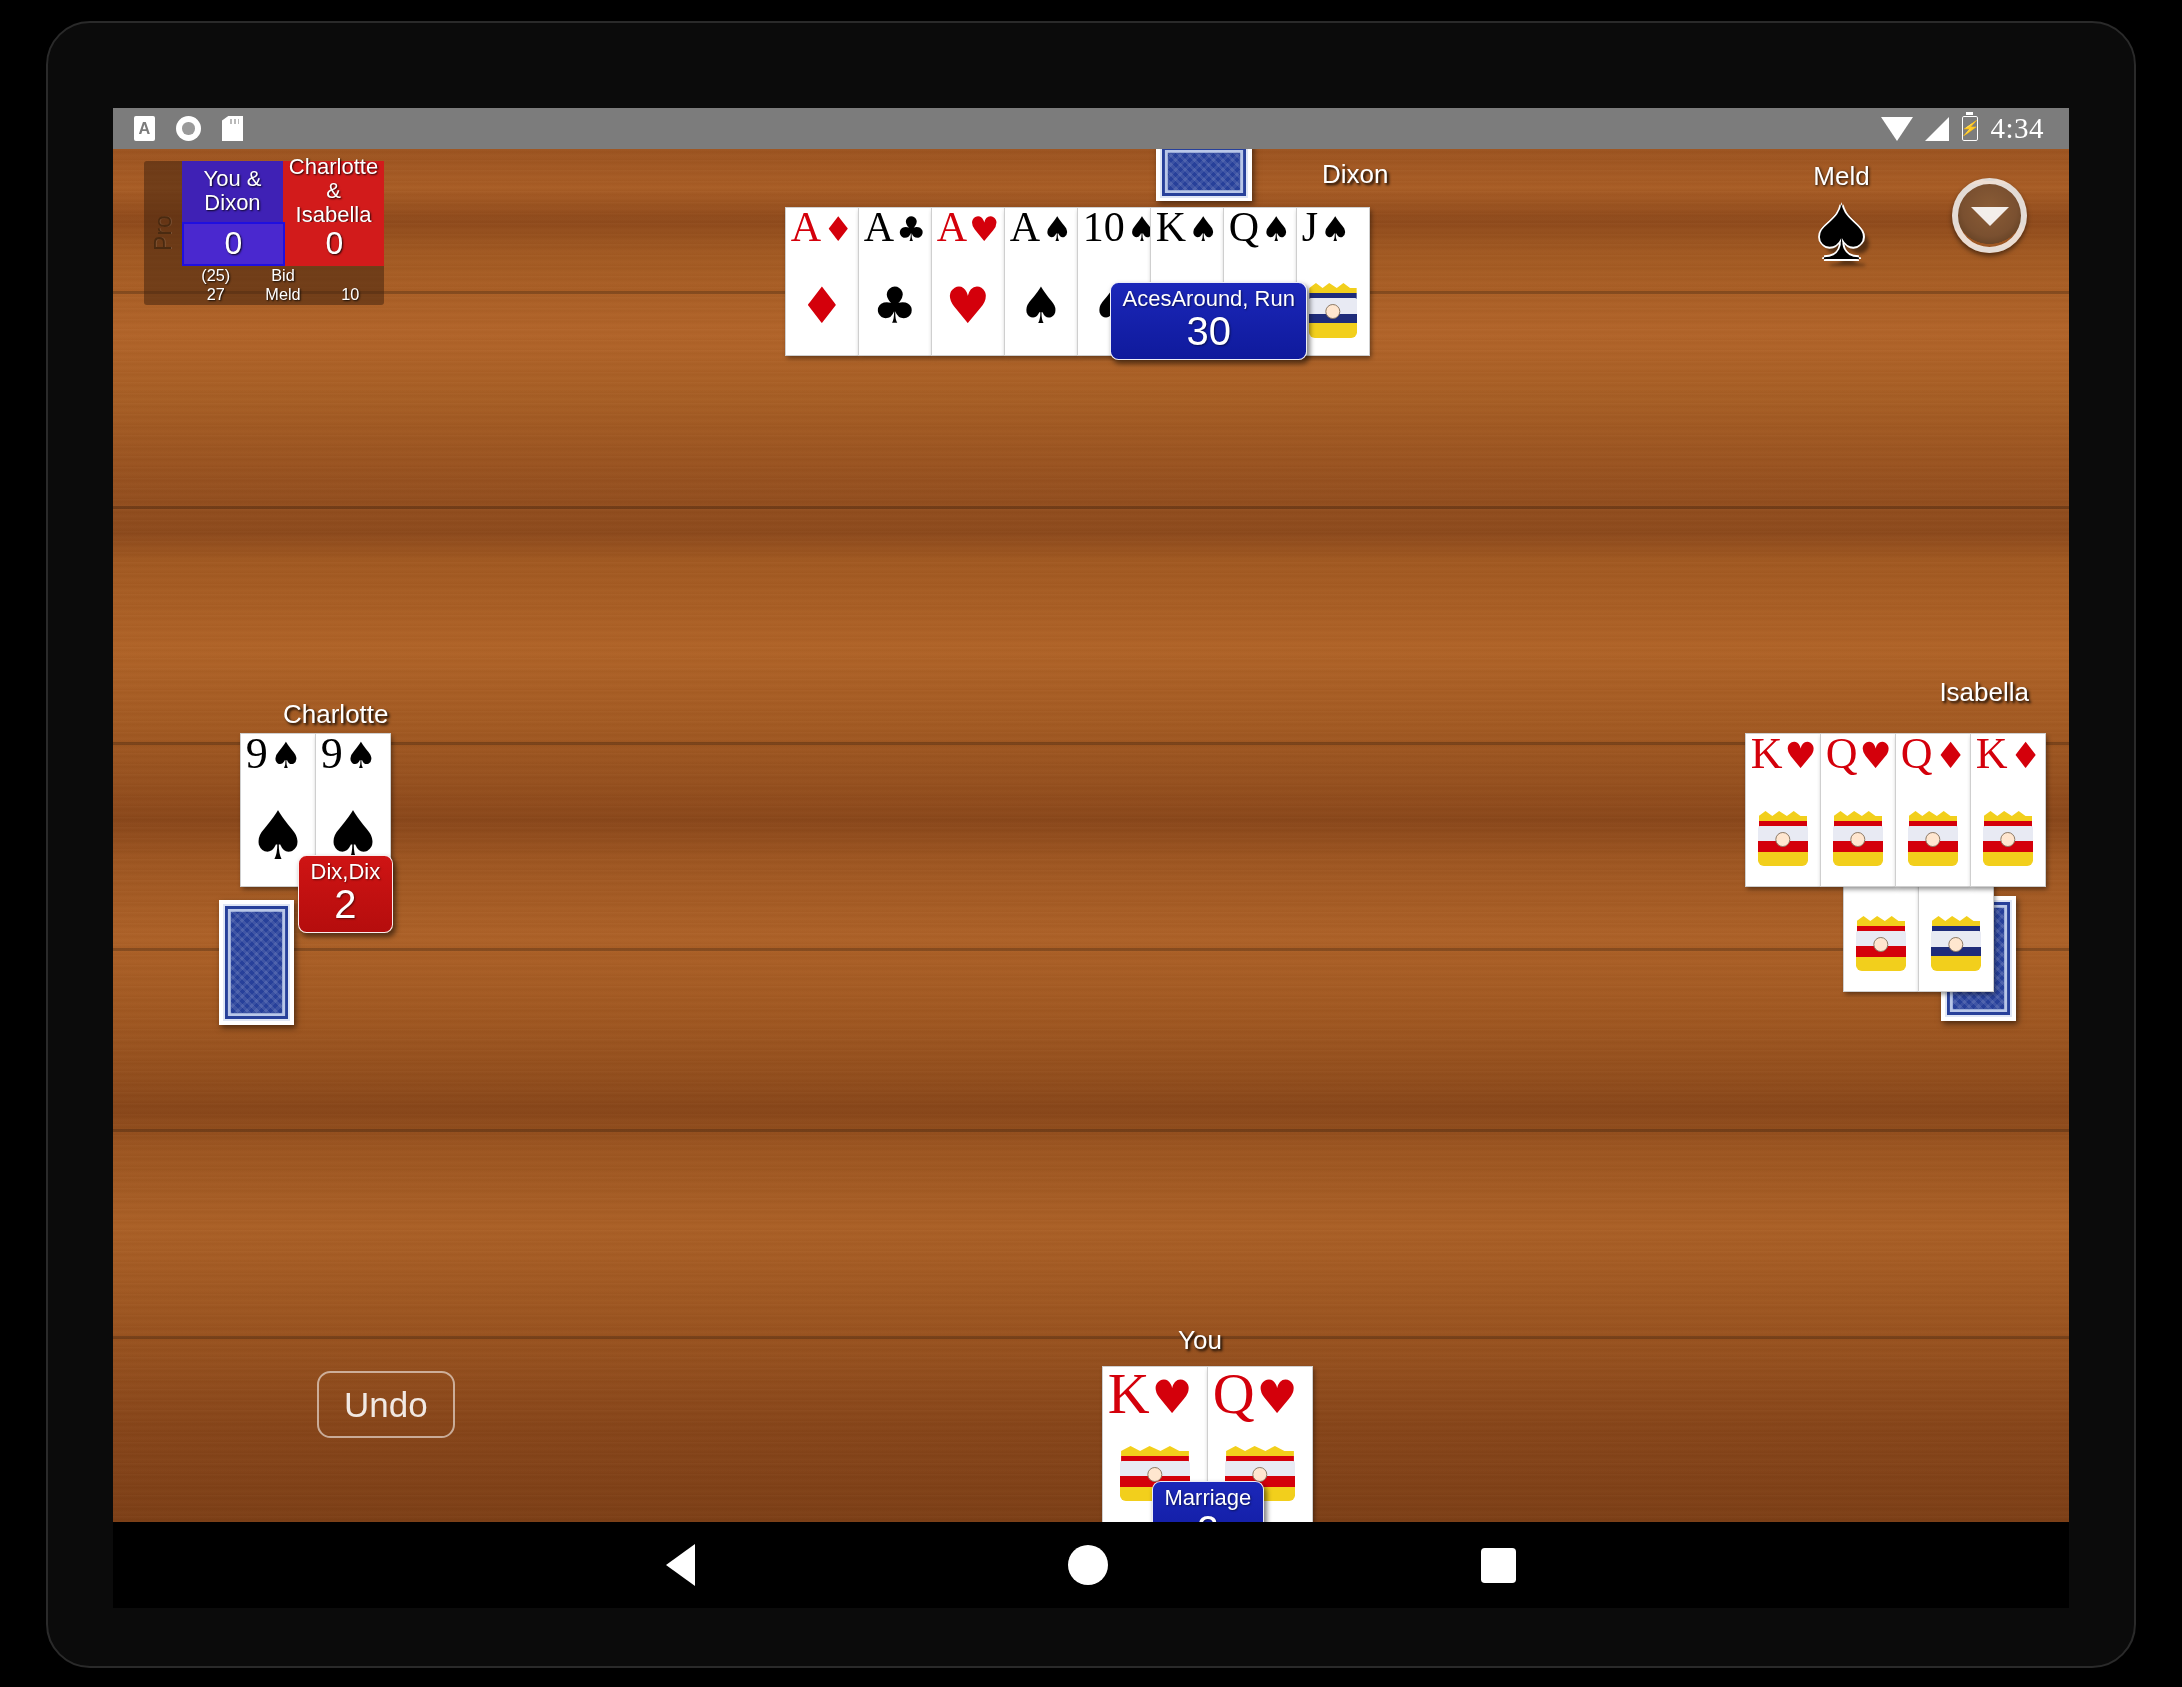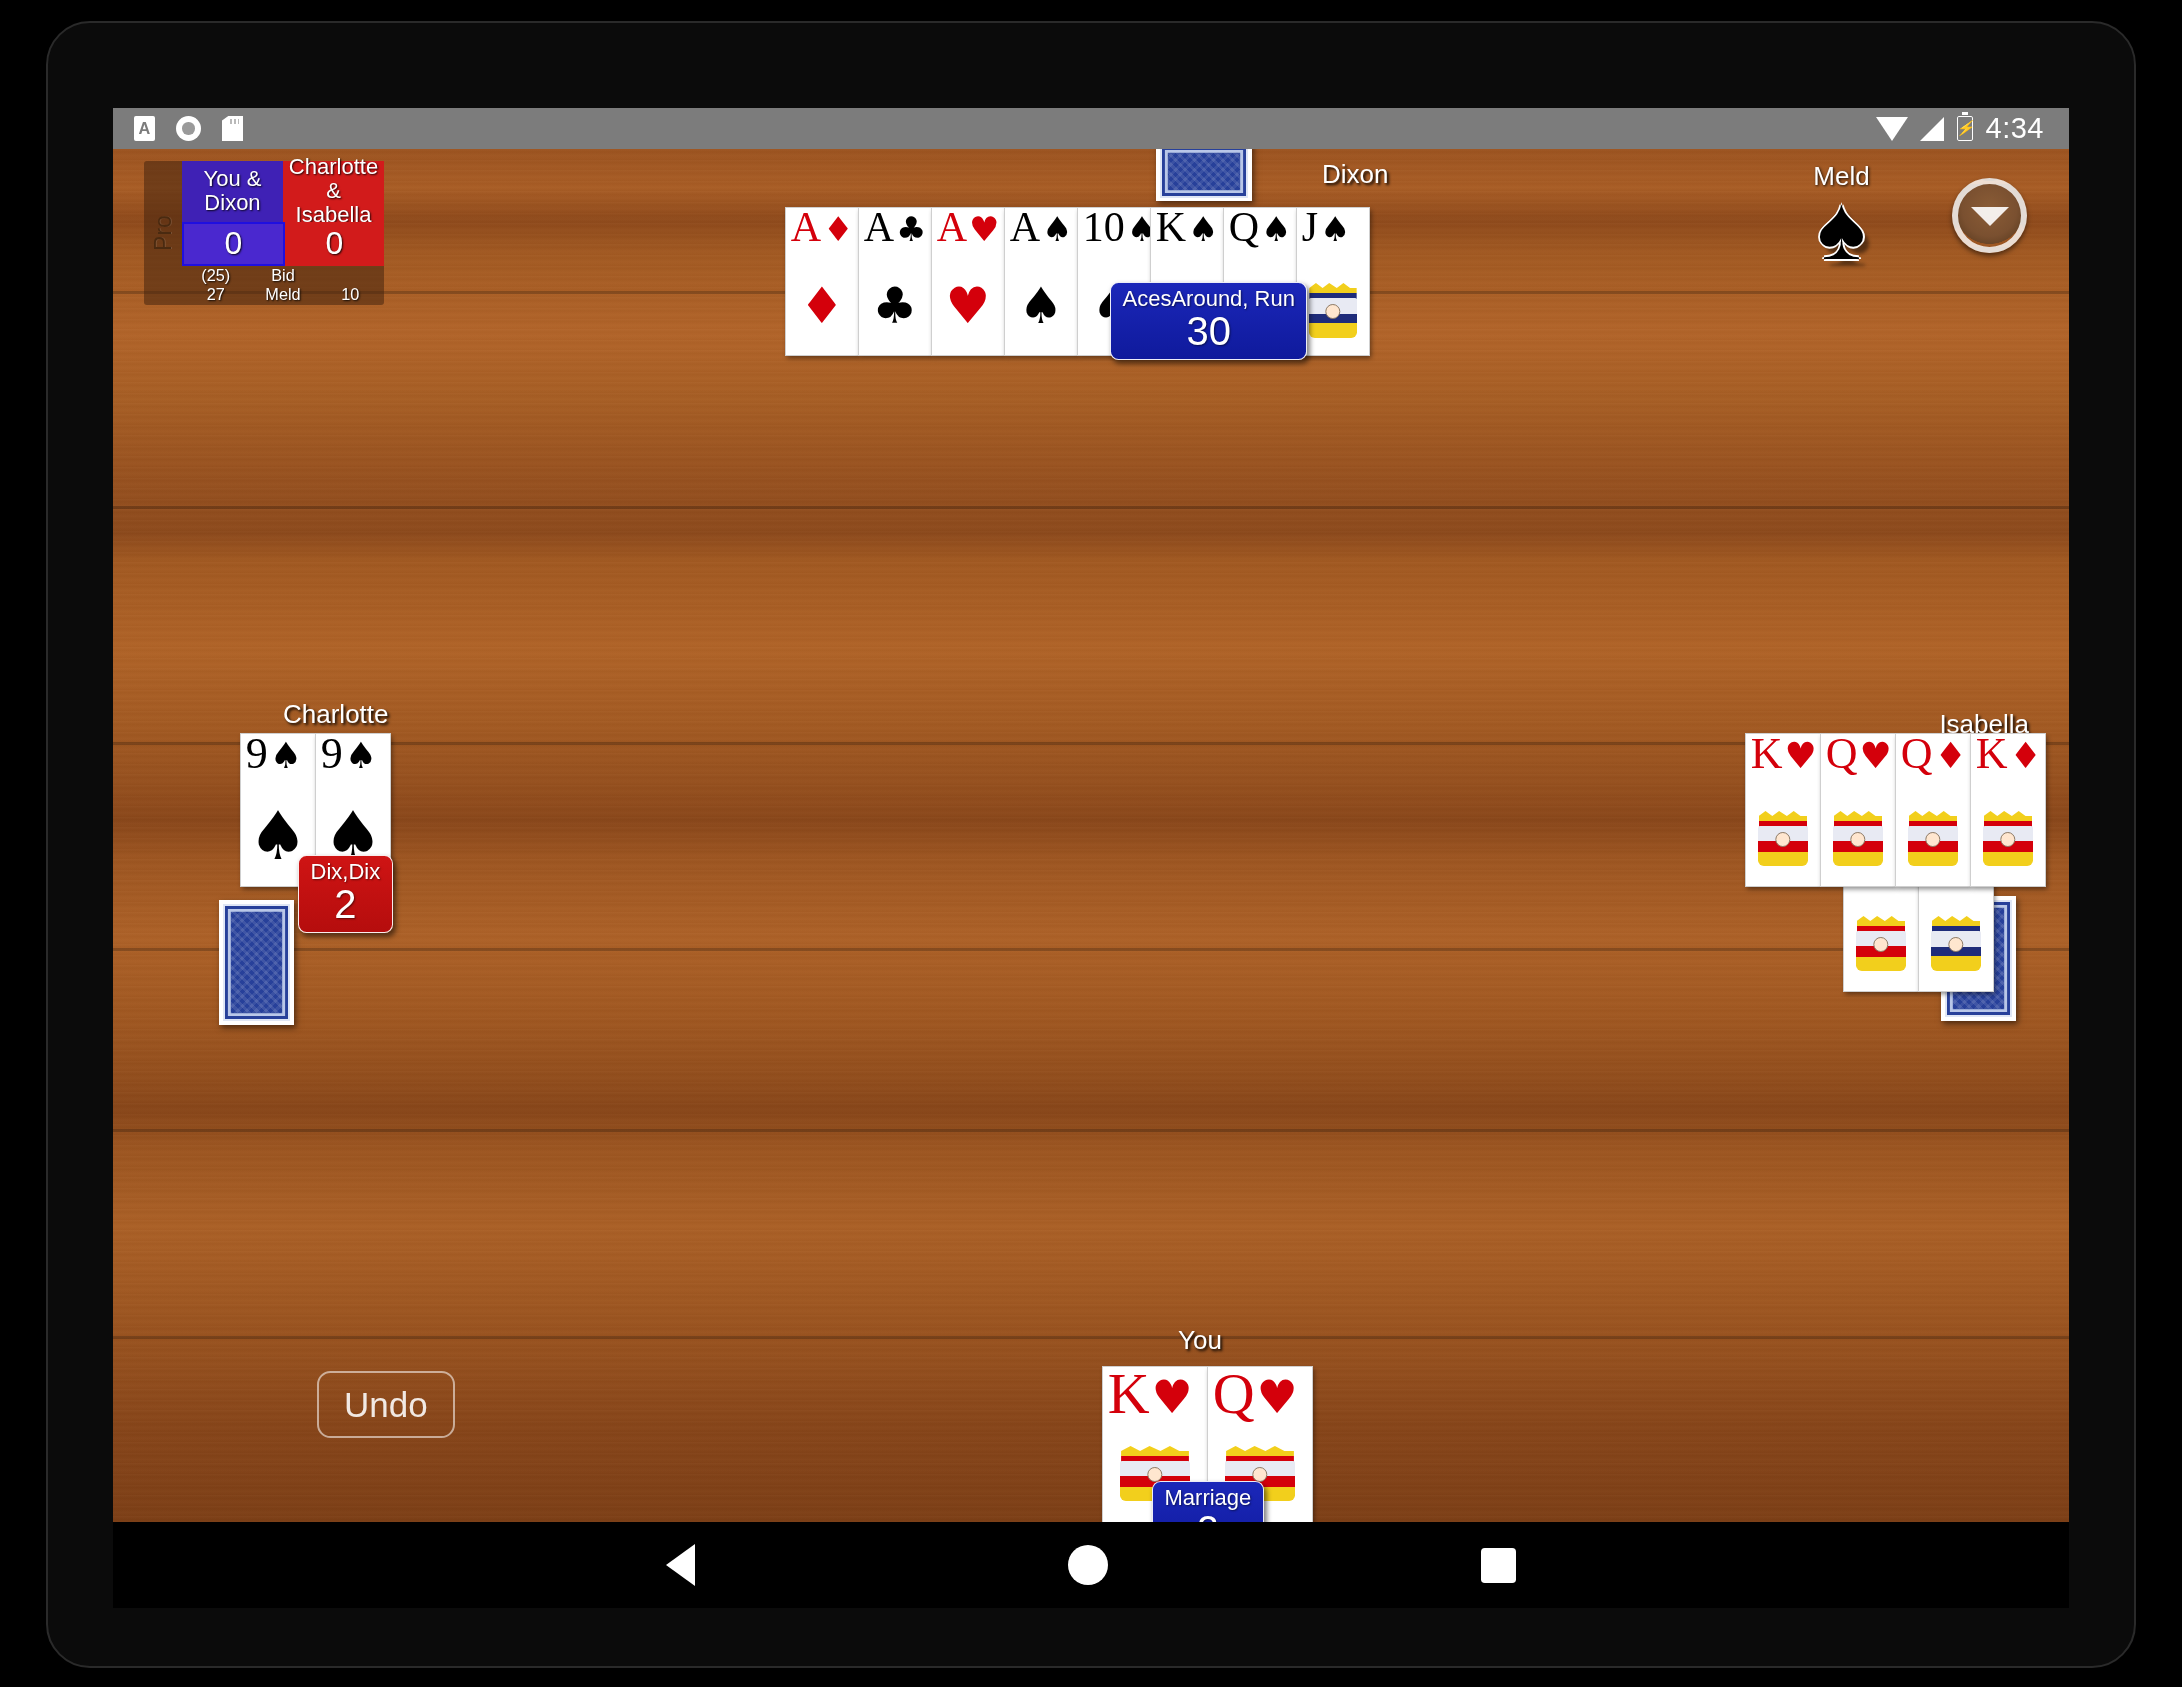--- a/index.html
+++ b/index.html
@@ -31,21 +31,21 @@
   }
 
   
   #statusbar {
     position: absolute; left: 0; top: 0; width: 1956px; height: 41px;
     background: #7c7c7c;
     display: flex; align-items: center;
   }
   .sb-left { display: flex; align-items: center; gap: 21px; padding-left: 21px; }
   .sb-right { margin-left: auto; display: flex; align-items: center; gap: 12.5px; padding-right: 25px; }
-  .sb-clock { color: #fff; font-size: 29px; letter-spacing: 0.5px; }
+  .sb-clock { color: #fff; font-size: 29px; letter-spacing: 0.5px; font-family: Liberation Serif, serif; }
 
   .ico-a {
     width: 21px; height: 25px; background: #fff; border-radius: 1.9px;
     color: #7c7c7c; font-size: 16.3px; font-weight: bold;
     display: flex; align-items: center; justify-content: center;
     line-height: 1;
   }
   .ico-rec {
     width: 25px; height: 25px; border-radius: 50%; background: #fff;
     display: flex; align-items: center; justify-content: center;
@@ -459,21 +459,21 @@
               <span class="pip blk" style="font-size:36px">♠</span>
             </div>
             <div class="bigpip blk" style="font-size: 67px; top: 69px;">♠</div>
           </div>
         </div>
       <div class="badge red" style="left:185px; top:706px;">
         <div class="t">Dix,Dix</div>
         <div class="n">2</div>
       </div>
 
-      <div class="name-lbl" style="right:40px; top:560px;margin-left:16px;">Isabella</div>
+      <div class="name-lbl" style="right:40px; top:528px;margin-left:16px;">Isabella</div>
       <div class="cardback" style="left:1828px; top:747px; width:75px; height:125px;">
         <div class="inner"></div>
       </div>
       <div class="hand" id="hand-right-1" style="left:1632px; top:584px;">
           <div class="card" style="width: 76px; height: 154px; z-index: 1;">
             <div class="corner" style="font-size: 44px;">
               <span class="rank red">K</span>
               <span class="pip red" style="font-size:36px">♥</span>
             </div>
             <div class="face face-red" style="top: 77px; width: 76px;">

